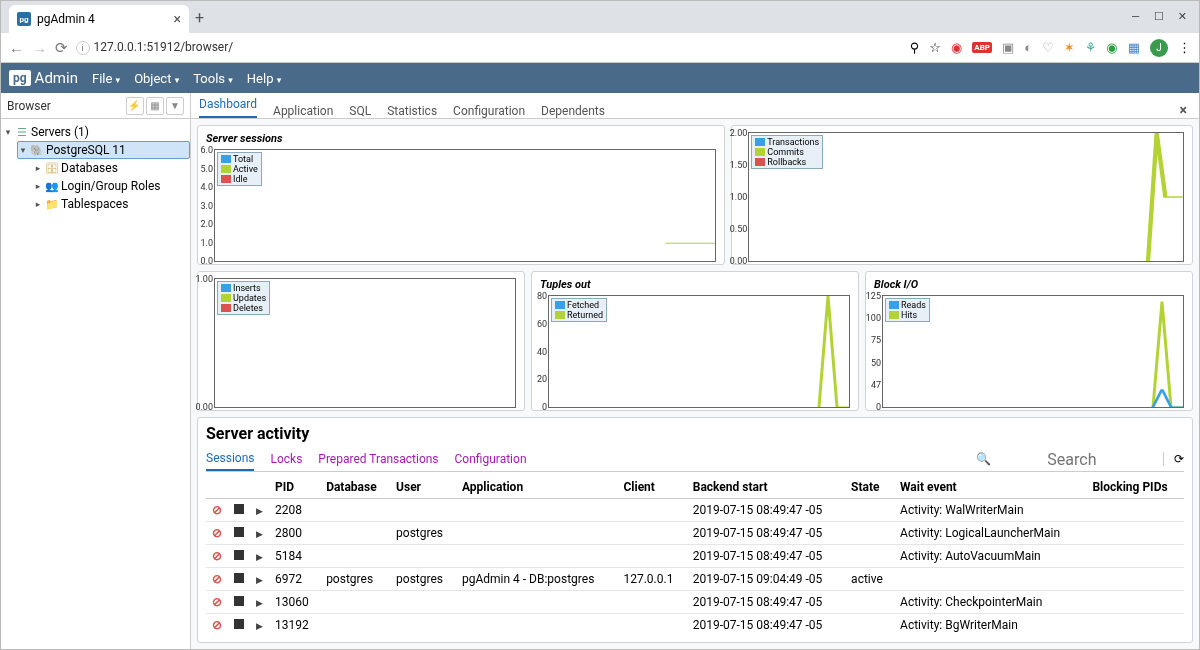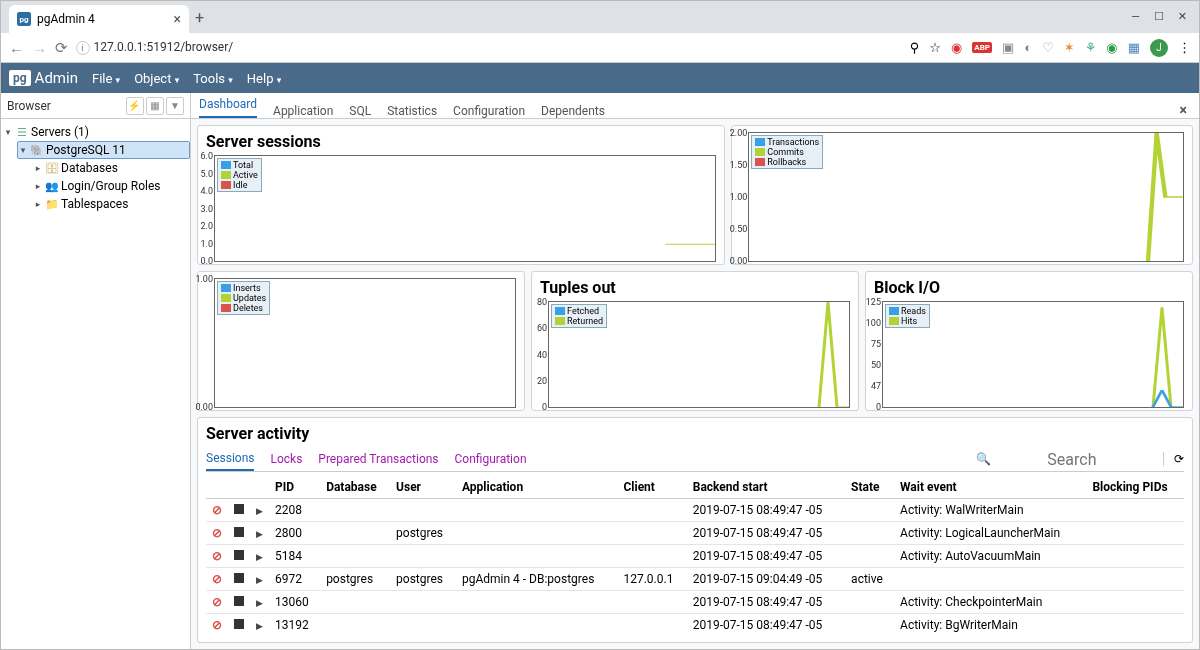--- a/index.html
+++ b/index.html
@@ -42,21 +42,21 @@
 .content { flex: 1; display: flex; flex-direction: column; min-width: 0; }
 .tabbar { height: 26px; border-bottom: 1px solid #ccc; display: flex; align-items: flex-end; padding: 0 8px; gap: 16px; font-size: 12px; color: #555; }
 .tabbar .tabi.active { color: #1e6bb8; border-bottom: 2px solid #1e6bb8; height: 26px; display: flex; align-items: center; }
 .tabbar .x { margin-left: auto; font-weight: bold; font-size: 14px; padding-right: 4px; }
 
 .dash { flex: 1; padding: 6px; background: #f8f9fa; overflow: hidden; display: flex; flex-direction: column; gap: 6px; }
 .row1 { display: flex; gap: 6px; height: 140px; }
 .row2 { display: flex; gap: 6px; height: 140px; }
 .panel { background: #fff; border: 1px solid #d0d4d8; border-radius: 3px; flex: 1; display: flex; flex-direction: column; padding: 6px 8px 2px; }
 .panel.wide { flex: 1.15; }
-.panel h4 { font-size: 16px; font-weight: bold; margin-bottom: 4px; }
+.panel h4 { font-size: 11px; font-weight: bold; margin-bottom: 4px; font-style: italic; }
 .chart { flex: 1; border: 1px solid #666; position: relative; margin-left: 8px; }
 .yticks { position: absolute; left: -24px; top: -5px; bottom: -5px; width: 22px; display: flex; flex-direction: column; justify-content: space-between; font-size: 9px; color: #333; text-align: right; }
 .legend { position: absolute; top: 2px; left: 2px; border: 1px solid #8ab; background: #e8f0f7; font-size: 9px; padding: 1px; }
 .legend div { display: flex; align-items: center; gap: 2px; padding: 0 2px; }
 .sw { width: 10px; height: 8px; display: inline-block; }
 .c-blue { background: #39a0e8; } .c-green { background: #b3d335; } .c-red { background: #d9534f; }
 
 .activity { background: #fff; border: 1px solid #d0d4d8; border-radius: 3px; flex: 1; display: flex; flex-direction: column; min-height: 0; padding: 6px 8px; }
 .activity h4 { font-size: 16px; font-weight: bold; margin-bottom: 4px; }
 .act-tabs { display: flex; gap: 16px; font-size: 12px; border-bottom: 1px solid #ccc; align-items: center; }

